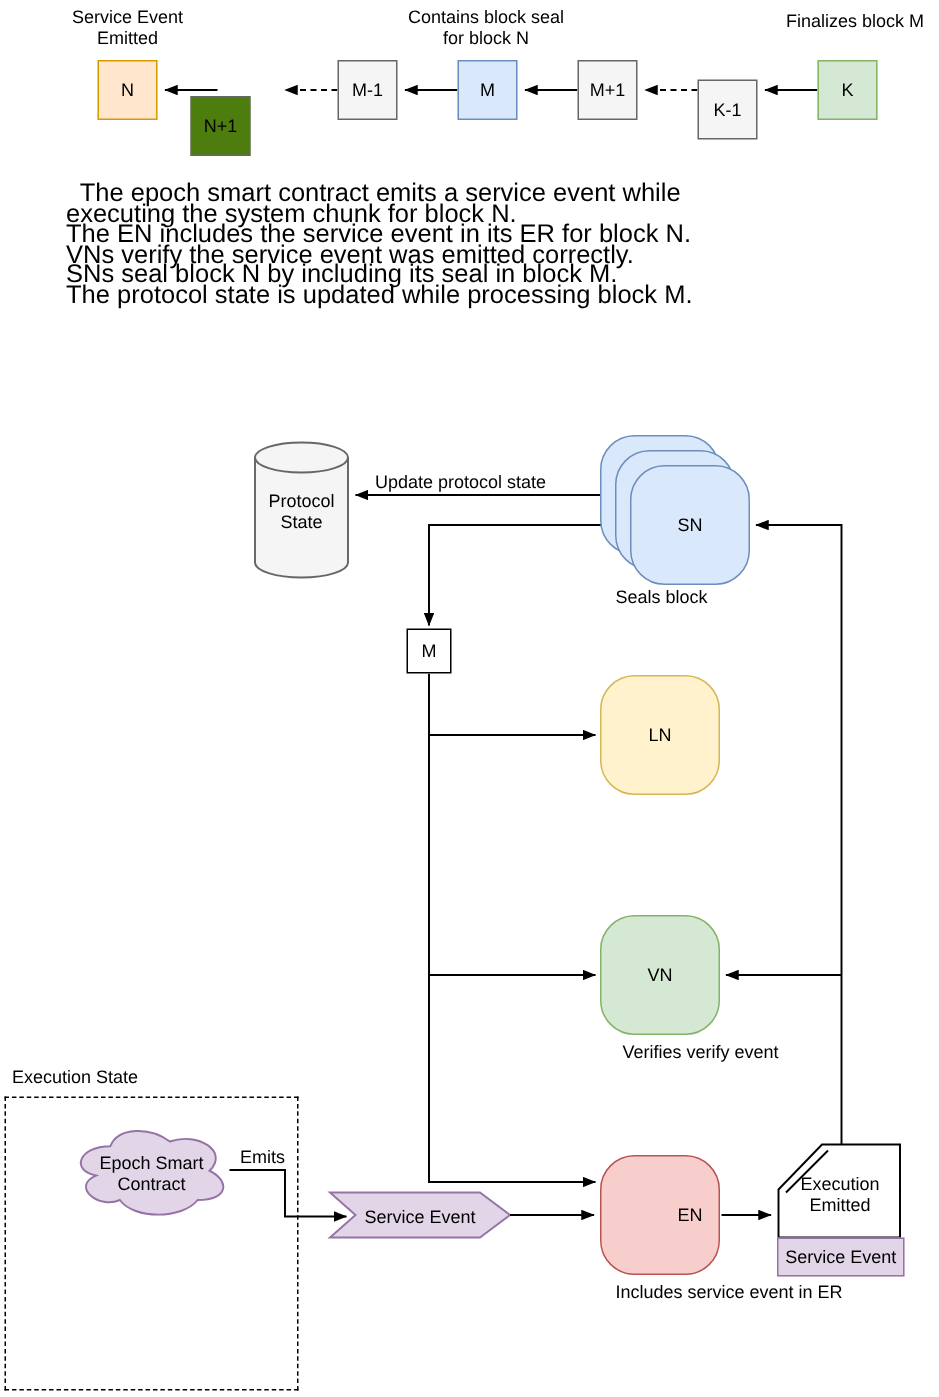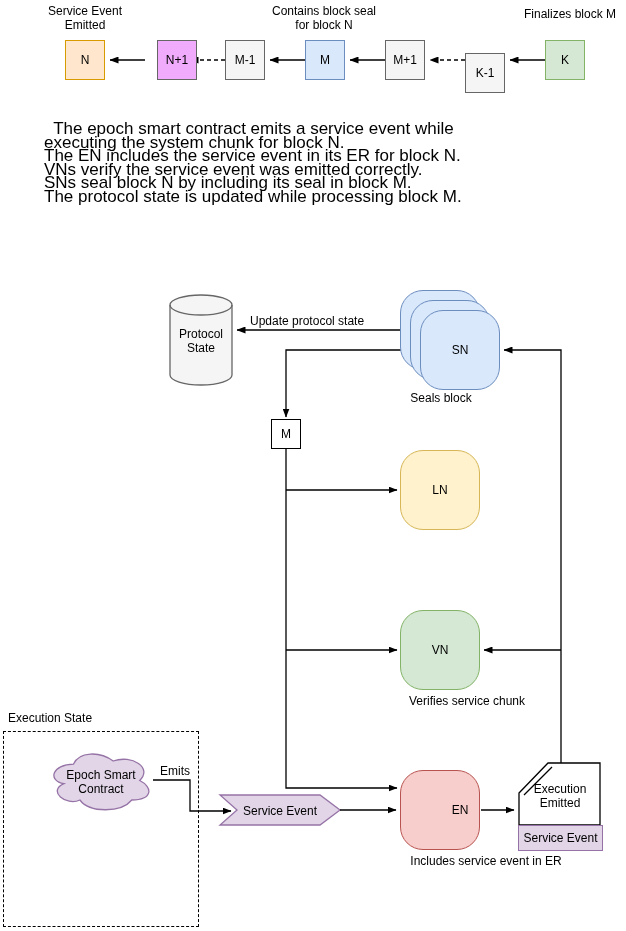--- a/index.html
+++ b/index.html
@@ -70,21 +70,21 @@
     </g>
   </svg>
 
   <div class="lbl" style="left:25px;top:4px;width:120px;">Service Event
 Emitted</div>
   <div class="lbl" style="left:264px;top:4px;width:120px;">Contains block seal
 for block N</div>
   <div class="lbl" style="left:514px;top:7px;width:112px;">Finalizes block M</div>
 
   <div class="blk" style="left: 65px; background-color: rgb(255, 230, 204); border-color: rgb(215, 155, 0);">N</div>
-  <div class="blk" style="left: 157px; background-color: #f0abfc; border-color: rgb(102, 102, 102);">N+1</div>
+  <div class="blk" style="left: 127px; background-color: #4d7c0f; border-color: rgb(102, 102, 102); margin-top: 24px;">N+1</div>
   <div class="blk" style="left: 225px; background-color: rgb(245, 245, 245); border-color: rgb(102, 102, 102);">M-1</div>
   <div class="blk" style="left: 305px; background-color: rgb(218, 232, 252); border-color: rgb(108, 142, 191);">M</div>
   <div class="blk" style="left: 385px; background-color: rgb(245, 245, 245); border-color: rgb(102, 102, 102);">M+1</div>
   <div class="blk" style="left: 465px; background-color: rgb(245, 245, 245); border-color: rgb(102, 102, 102); margin-top: 13px;">K-1</div>
   <div class="blk" style="left: 545px; background-color: rgb(213, 232, 212); border-color: rgb(130, 179, 102);">K</div>
 
   <div class="para">  The epoch smart contract emits a service event while
 executing the system chunk for block N.
 The EN includes the service event in its ER for block N.
 VNs verify the service event was emitted correctly.
@@ -97,21 +97,21 @@
 
   <div class="node" style="left: 400px; top: 290px; background-color: rgb(218, 232, 252); border-color: rgb(108, 142, 191);"></div>
   <div class="node" style="left: 410px; top: 300px; background-color: rgb(218, 232, 252); border-color: rgb(108, 142, 191);"></div>
   <div class="node" style="left: 420px; top: 310px; background-color: rgb(218, 232, 252); border-color: rgb(108, 142, 191);">SN</div>
   <div class="lbl" style="left:400px;top:391px;width:82px;">Seals block</div>
 
   <div class="mbox">M</div>
 
   <div class="node" style="left: 400px; top: 450px; background-color: rgb(255, 242, 204); border-color: rgb(214, 182, 86);">LN</div>
   <div class="node" style="left: 400px; top: 610px; background-color: rgb(213, 232, 212); border-color: rgb(130, 179, 102);">VN</div>
-  <div class="lbl" style="left:406px;top:694px;width:122px;">Verifies service chunk</div>
+  <div class="lbl" style="left:406px;top:694px;width:122px;">Verifies verify event</div>
   <div class="node" style="left: 400px; top: 770px; background-color: rgb(248, 206, 204); border-color: rgb(184, 84, 80); padding-left: 40px;">EN</div>
   <div class="lbl" style="left:407px;top:854px;width:158px;">Includes service event in ER</div>
 
   <div class="lbl" style="left:524px;top:782px;width:72px;">Execution
 Emitted</div>
   <div class="sebox" style="background-color: rgb(225, 213, 231); border-color: rgb(150, 115, 166);">Service Event</div>
 
   <div class="lbl" style="left:230px;top:804px;width:100px;">Service Event</div>
 
   <div class="dashedbox"></div>

